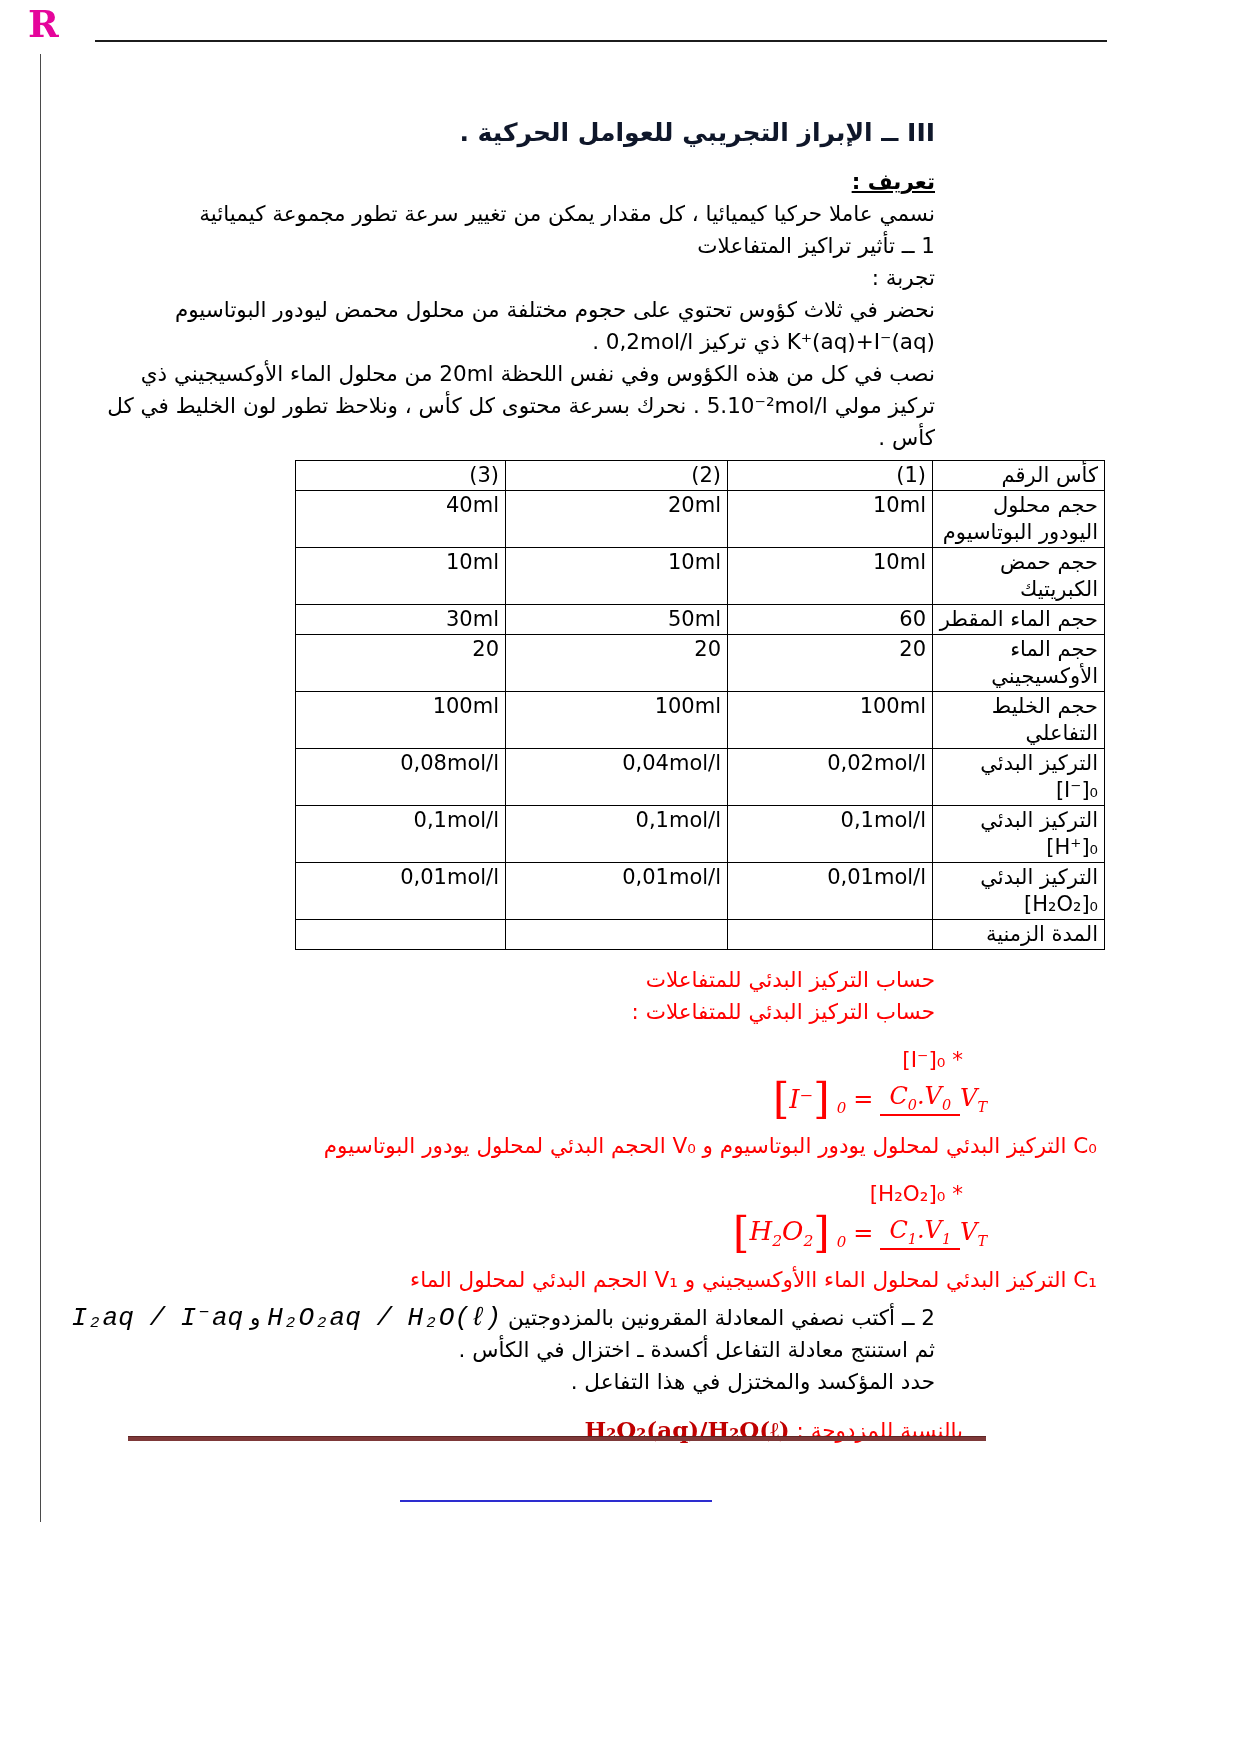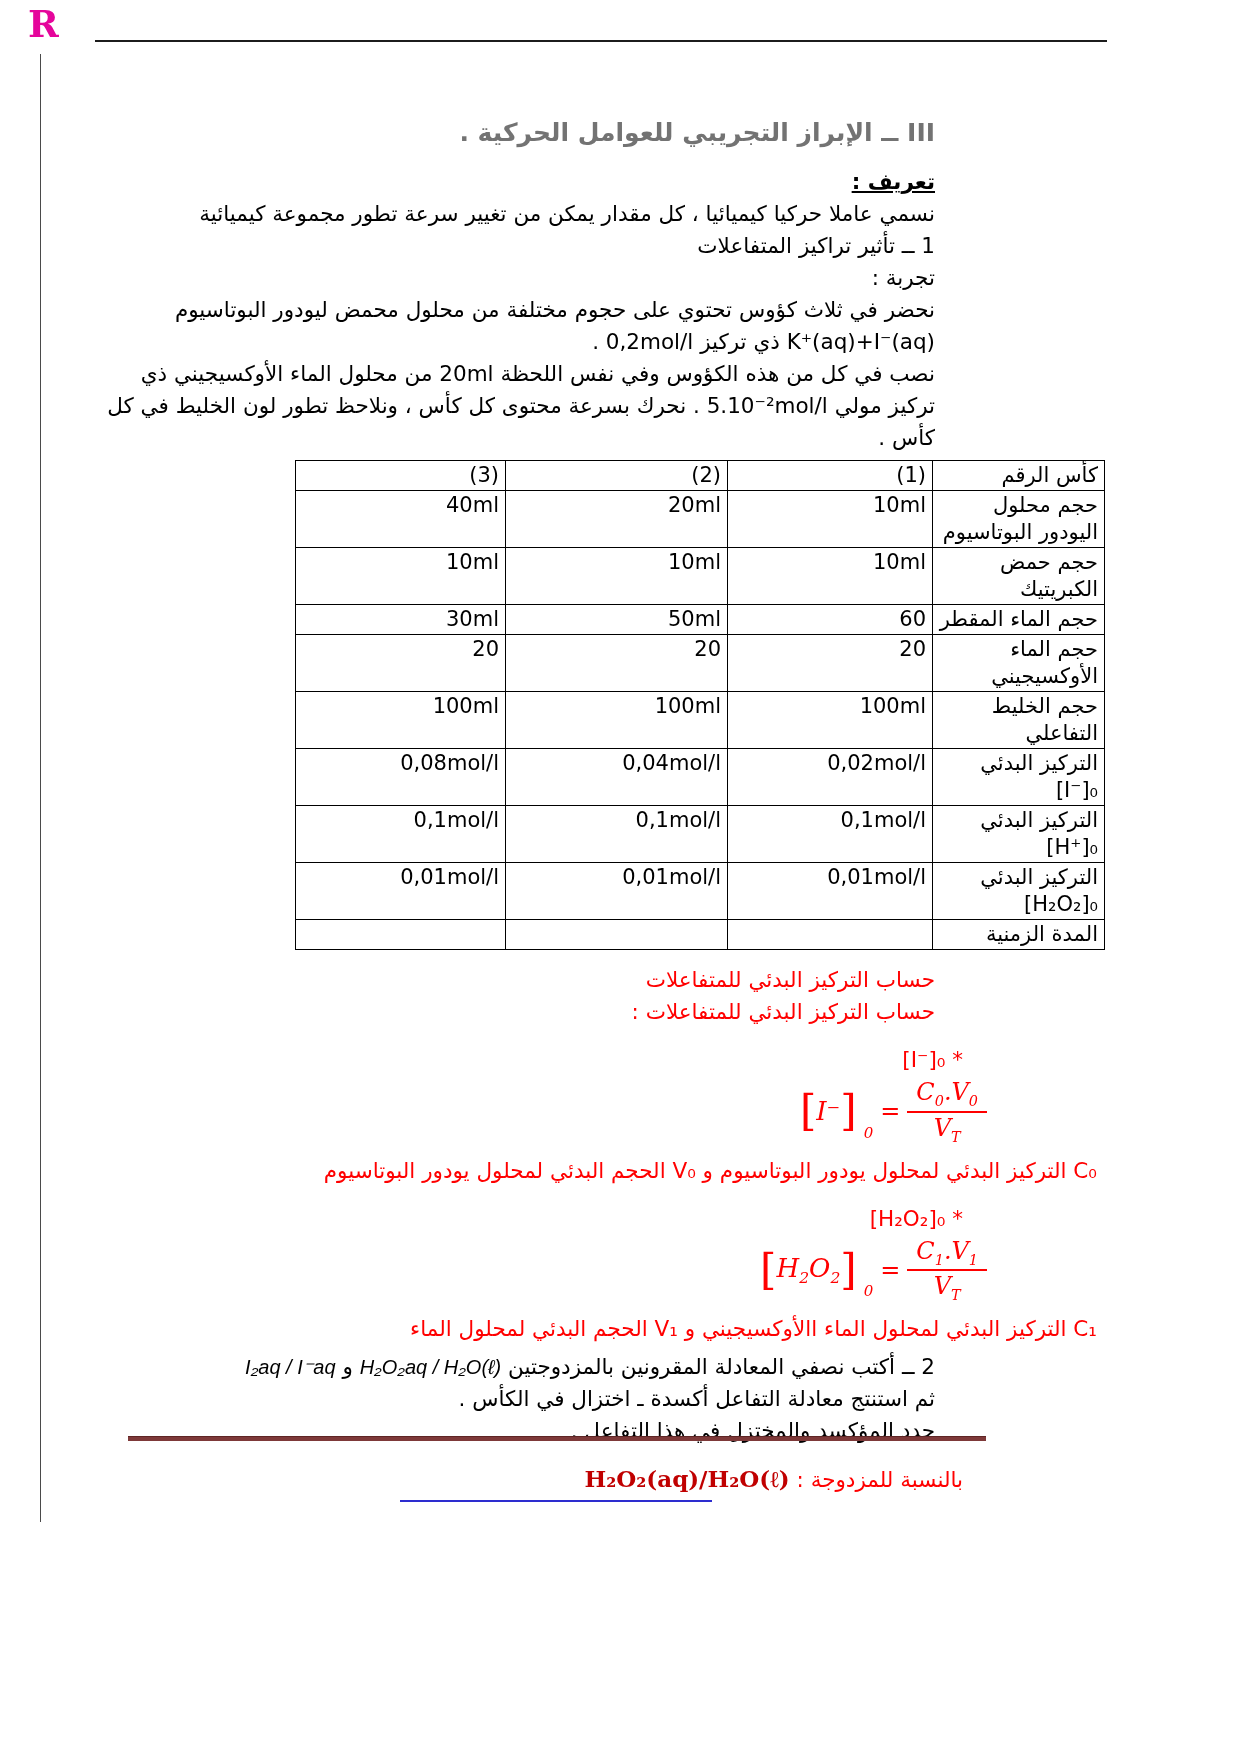--- a/index.html
+++ b/index.html
@@ -21,21 +21,21 @@
   .top-rule { position: absolute; top: 40px; left: 95px; width: 1012px; height: 2px; background: #1c1c1c; }
   .left-rule { position: absolute; top: 54px; left: 40px; width: 1px; height: 1468px; background: #4a4a4a; }
 
   .content {
     position: absolute; top: 116px; left: 128px; width: 977px;
     direction: rtl; text-align: right;
   }
   .title {
     margin: 0 170px 16px 0;
     font-size: 25px; line-height: 34px; font-weight: bold;
-    color: #737373; white-space: nowrap;
+    color: #0f172a; white-space: nowrap;
   }
   .line { margin: 0 170px 0 0; font-size: 21.5px; line-height: 32px; white-space: nowrap; }
   .def-heading { font-weight: bold; text-decoration: underline; }
   .red { color: #ff0000; }
   .wide { margin-right: 8px; }
   .b1 { margin-right: 142px; margin-top: 16px; }
   .mt6 { margin-top: 6px; }
 
   table.data { border-collapse: collapse; margin: 6px 0 14px 0; direction: rtl; }
   table.data td { border: 1px solid #000000; font-size: 21px; line-height: 27px; padding: 1px 6px; vertical-align: top; }
@@ -47,26 +47,26 @@
     margin: 2px 118px 10px auto;
     color: #ff0000;
     font-family: "DejaVu Serif", serif; font-style: italic;
     font-size: 26px;
     display: flex; align-items: center; gap: 7px;
   }
   .lhs { display: flex; align-items: center; }
   .brk { font-size: 42px; font-style: normal; font-weight: 300; line-height: 1; }
   .lsub { align-self: flex-end; font-size: 15px; margin-bottom: 3px; font-style: italic; }
   .meq { font-style: normal; font-size: 24px; }
-  .frac { display: inline-flex; flex-direction: column; align-items: center; font-size: 24px; }
+  .frac { display: inline-flex; align-items: center; font-size: 24px; }
   .frac .num { border-bottom: 2px solid #ff0000; padding: 0 9px 2px; }
   .frac .den { padding-top: 1px; }
   .formula sub, .chem sub { font-size: 60%; }
 
-  .chem { font-family: Liberation Sans, sans-serif; font-style: italic; font-size: 20px; }
+  .chem { font-family: Liberation Mono, monospace; font-style: italic; font-size: 26px; }
   .couple-formula { font-family: "DejaVu Serif", serif; font-size: 23px; color: #c00000; font-weight: bold; }
 
   .footer-bar { position: absolute; left: 128px; top: 1436px; width: 858px; height: 5px; background: #7e3939; border-top: 1px solid #5e2525; }
   .footer-line { position: absolute; left: 400px; top: 1500px; width: 312px; height: 2px; background: #2d2dcf; }
 </style>
 </head>
 <body>
 
 <div class="page">
 

